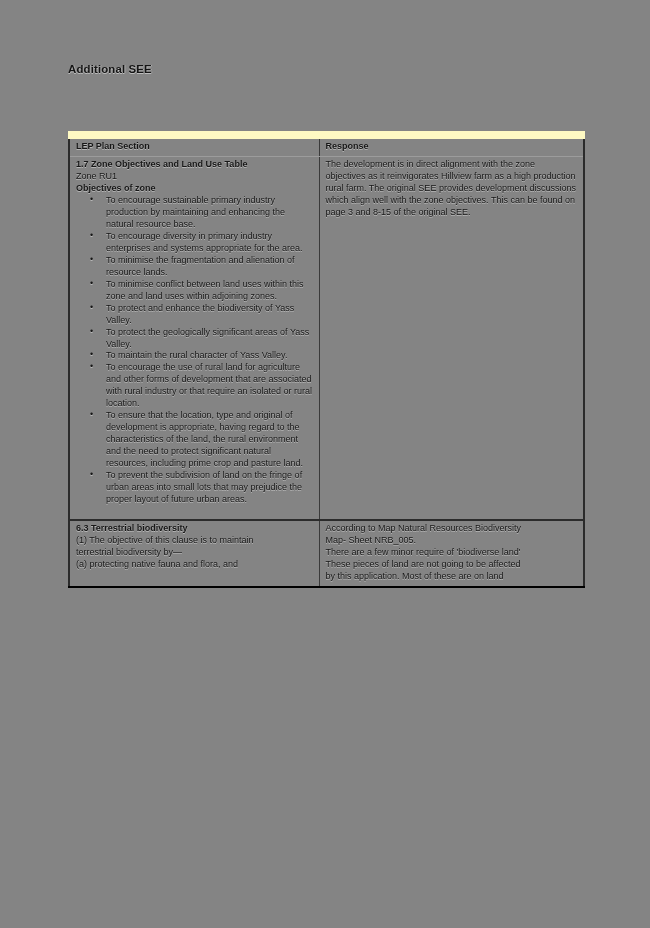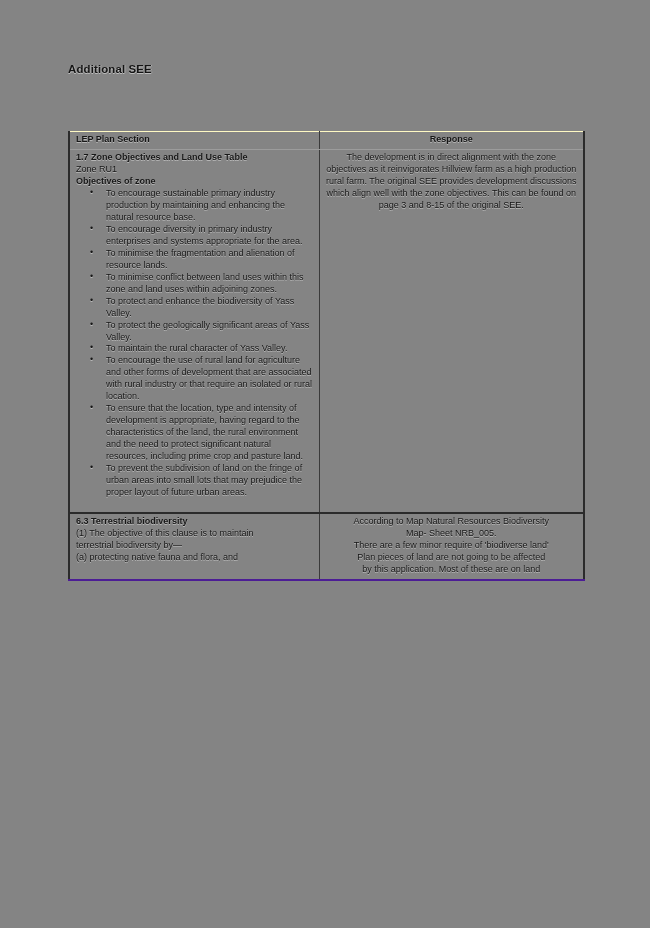--- a/index.html
+++ b/index.html
@@ -63,27 +63,27 @@
     padding: 2px 6px 3px 6px;
     border-left: 1px solid #3a3a3a;
     border-right: 1px solid #3a3a3a;
     border-top: 1px solid #9c9c9c;
     border-bottom: 1px solid #9c9c9c;
     line-height: 1.33;
     color: #171717;
     text-shadow: 0 1px 0 rgba(232,232,232,0.5);
   }
   
-  .lep-table tr.row-header td { border-top: 1px solid #fef9c3; }
+  .lep-table tr.row-header td { border-top: 8px solid #fef9c3; }
   .lep-table tr.row-header td:first-child { border-left: 2px solid #2b2b2b; }
   .lep-table tr.row-header td:last-child { border-right: 2px solid #2b2b2b; }
   .lep-table tr td:first-child { border-left: 2px solid #2b2b2b; }
-  .lep-table tr td:last-child { border-right: 2px solid #2b2b2b; text-align: center; }
+  .lep-table tr td:last-child { border-right: 2px solid #2b2b2b; }
   .lep-table tr.rule-strong td { border-top: 2px solid #2b2b2b; }
-  .lep-table tr.row-last td { border-bottom: 2px solid #4c1d95; }
+  .lep-table tr.row-last td { border-bottom: 2px solid #000000; }
 
   .cell-head {
     font-weight: bold;
     font-size: 9px;
     padding-top: 3px;
     padding-bottom: 3px;
   }
   .cell-title {
     font-weight: bold;
     display: block;
@@ -143,21 +143,21 @@
           <span class="cell-title">Objectives of zone</span>
           <ul class="objectives">
             <li>To encourage sustainable primary industry production by maintaining and enhancing the natural resource base.</li>
             <li>To encourage diversity in primary industry enterprises and systems appropriate for the area.</li>
             <li>To minimise the fragmentation and alienation of resource lands.</li>
             <li>To minimise conflict between land uses within this zone and land uses within adjoining zones.</li>
             <li>To protect and enhance the biodiversity of Yass Valley.</li>
             <li>To protect the geologically significant areas of Yass Valley.</li>
             <li>To maintain the rural character of Yass Valley.</li>
             <li>To encourage the use of rural land for agriculture and other forms of development that are associated with rural industry or that require an isolated or rural location.</li>
-            <li>To ensure that the location, type and intensity of development is appropriate, having regard to the characteristics of the land, the rural environment and the need to protect significant natural resources, including prime crop and pasture land.</li>
+            <li>To ensure that the location, type and original of development is appropriate, having regard to the characteristics of the land, the rural environment and the need to protect significant natural resources, including prime crop and pasture land.</li>
             <li>To prevent the subdivision of land on the fringe of urban areas into small lots that may prejudice the proper layout of future urban areas.</li>
           </ul>
           <div class="spacer-row-pad"></div>
         </td>
         <td>
           <p class="para">The development is in direct alignment with the zone objectives as it reinvigorates Hillview farm as a high production rural farm. The original SEE provides development discussions which align well with the zone objectives. This can be found on page 3 and 8-15 of the original SEE.</p>
         </td>
       </tr>
 
 
@@ -165,21 +165,21 @@
         <td>
           <span class="cell-title">6.3 Terrestrial biodiversity</span>
           <span class="cell-line">(1)  The objective of this clause is to maintain</span>
           <span class="cell-line">terrestrial biodiversity by—</span>
           <span class="cell-line">(a)   protecting native fauna and flora, and</span>
         </td>
         <td>
           <span class="cell-line">According to Map Natural Resources Biodiversity</span>
           <span class="cell-line">Map- Sheet NRB_005.</span>
           <span class="cell-line">There are a few minor require of 'biodiverse land'</span>
-          <span class="cell-line">Plan pieces of land are not going to be affected</span>
+          <span class="cell-line">These pieces of land are not going to be affected</span>
           <span class="cell-line">by this application. Most of these are on land</span>
         </td>
       </tr>
 
     </tbody>
   </table>
 
 </div>
 
 </body></html>

